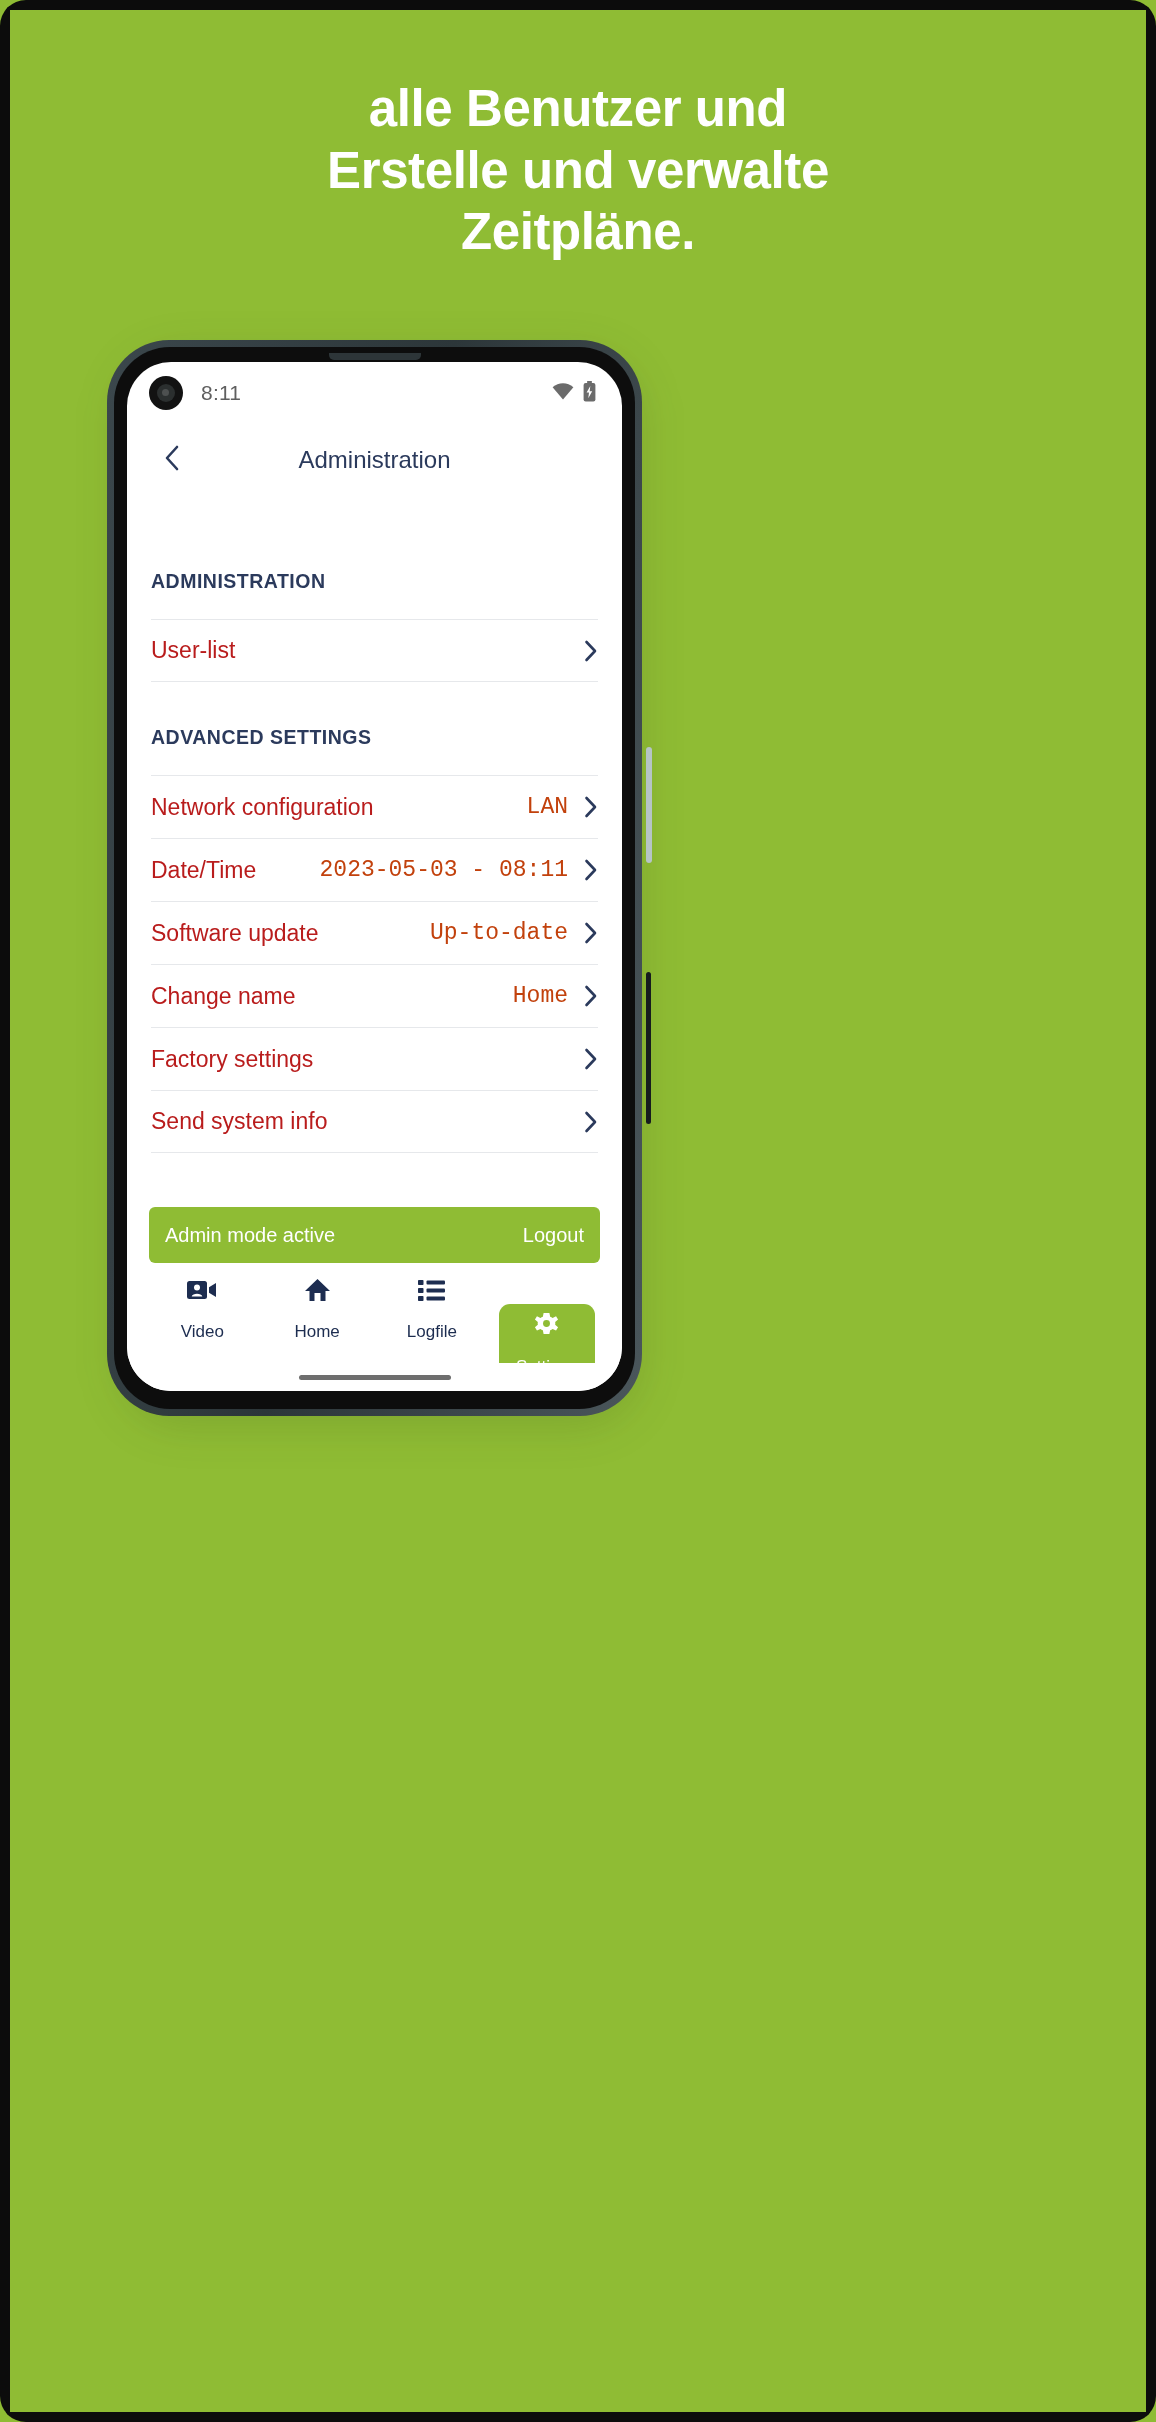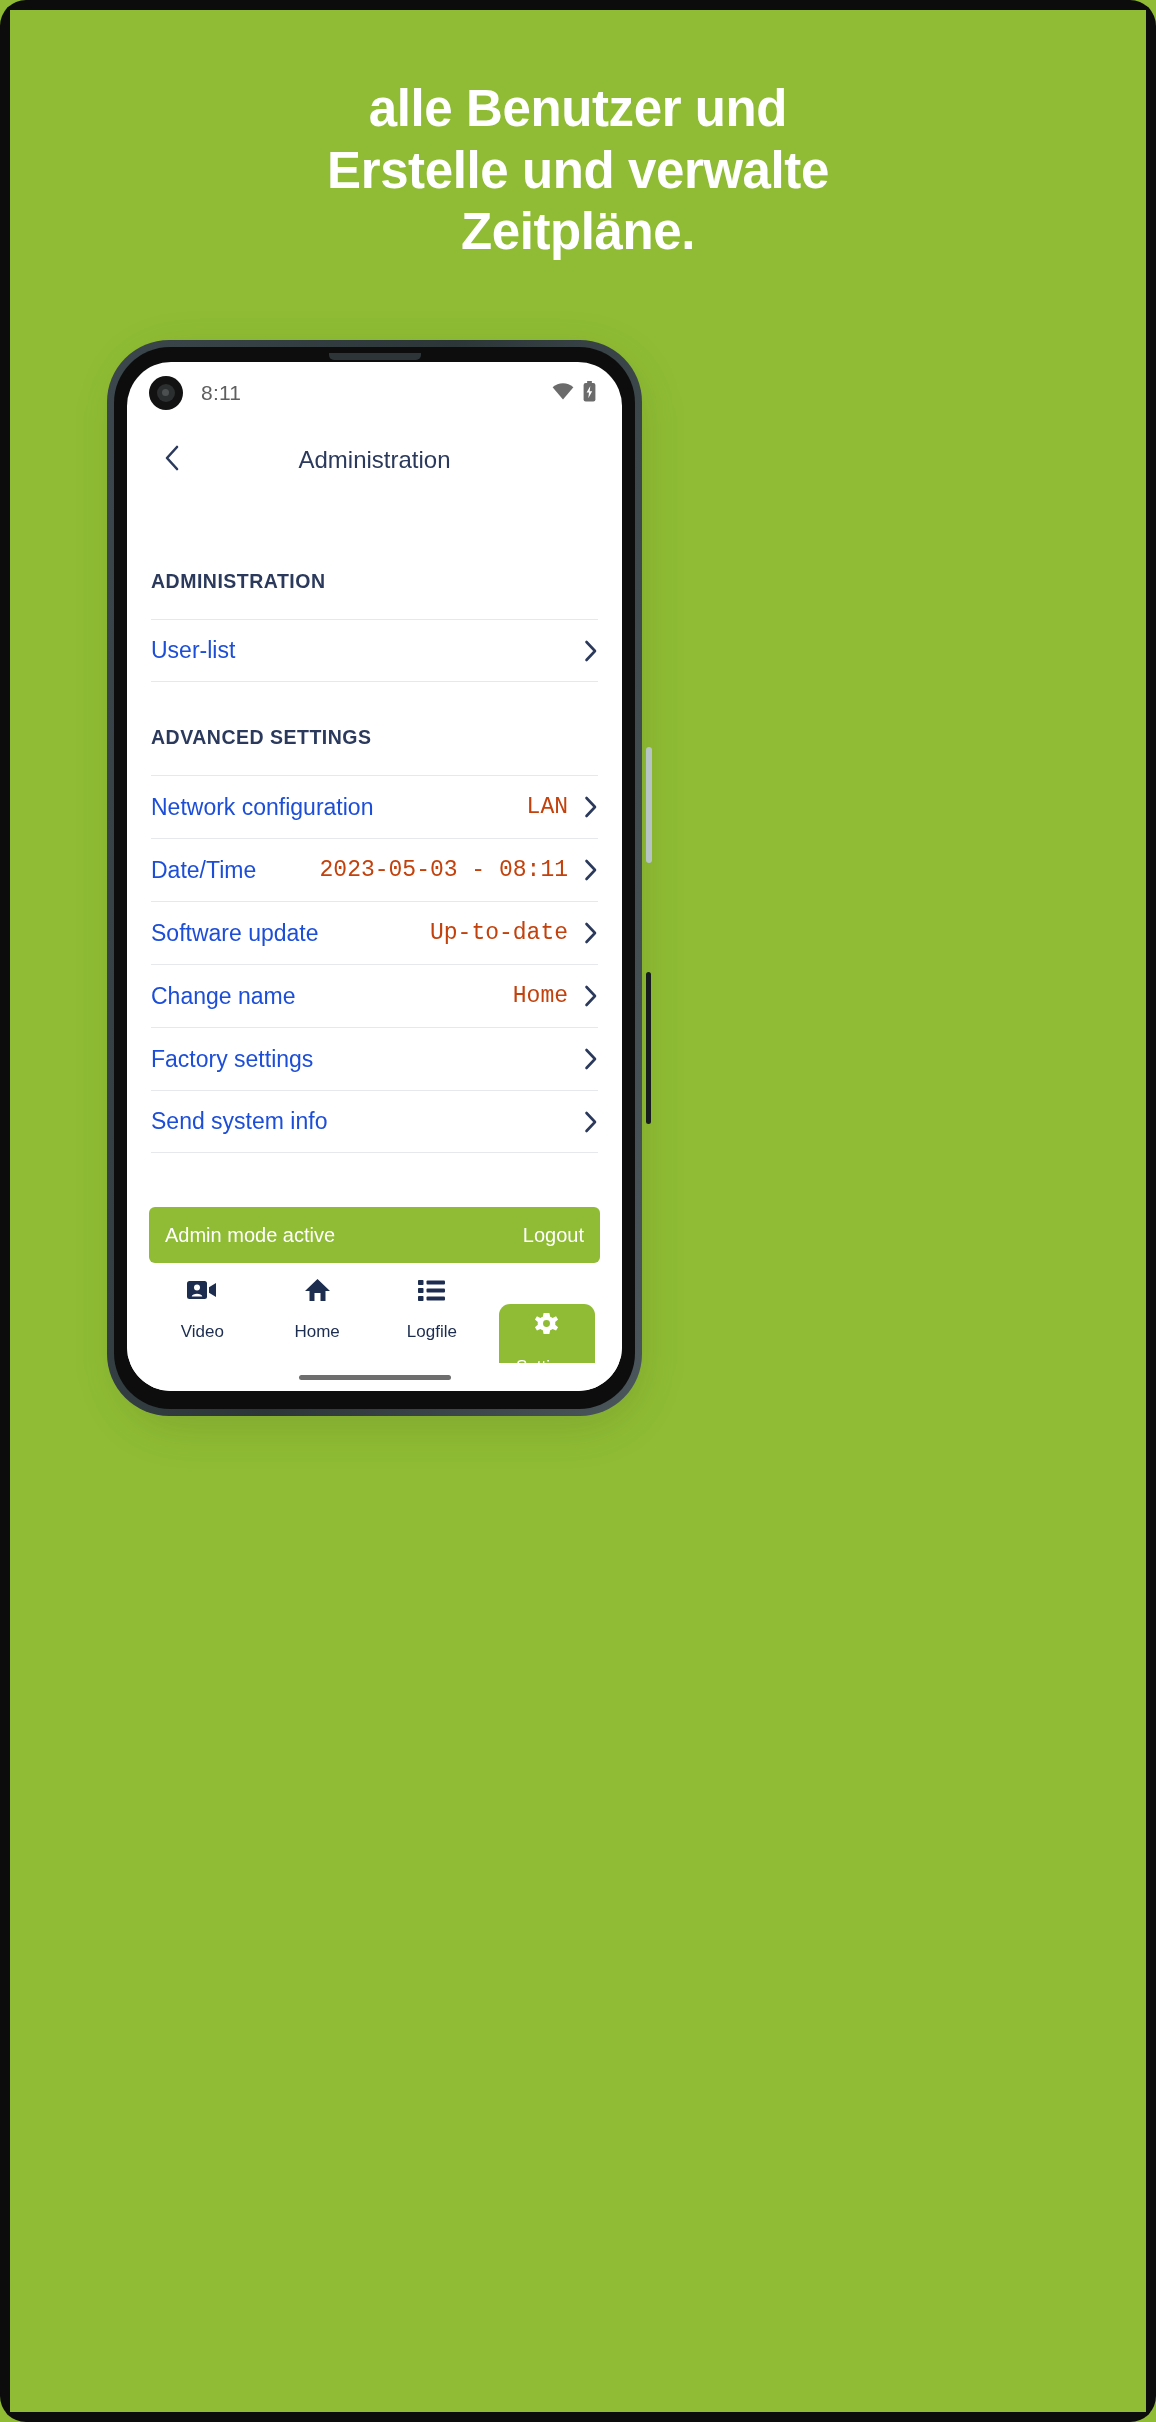--- a/index.html
+++ b/index.html
@@ -181,21 +181,21 @@
   .row {
     height:63px;
     display:flex;
     align-items:center;
     border-top:1px solid #e6e8eb;
     cursor:pointer;
   }
   .row:last-child { border-bottom:1px solid #e6e8eb; }
   .row-label {
     font-size:23px;
-    color:#1d4ed8;
+    color:#b91c1c;
   }
   .row-value {
     margin-left:auto;
     font-size:23px;
     color:#c2410c;
     padding-right:16px;
     font-family:Liberation Mono, monospace;
   }
   .row-chevron {
     margin-left:auto;

